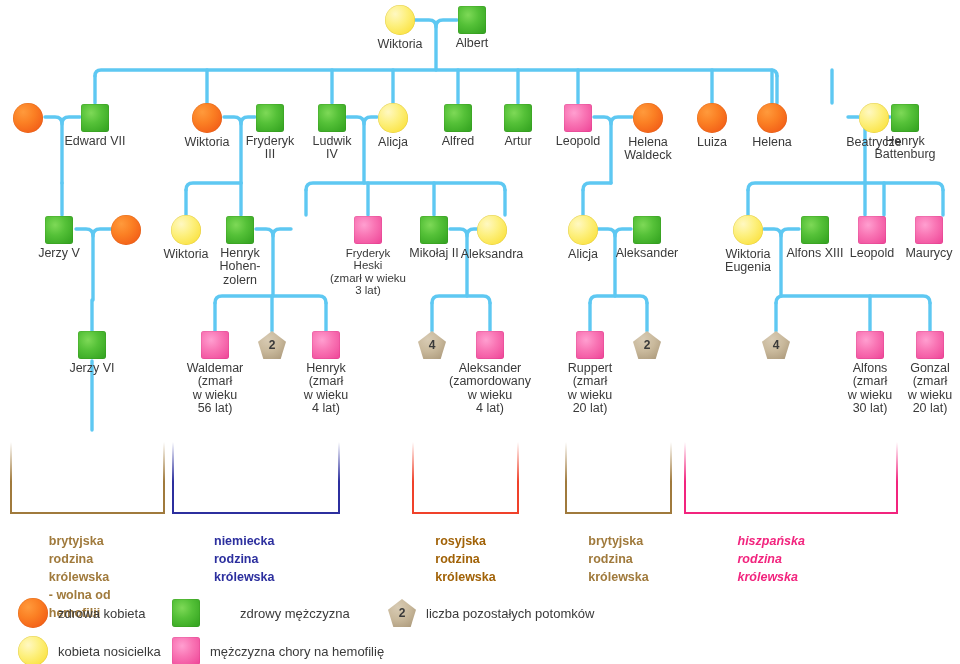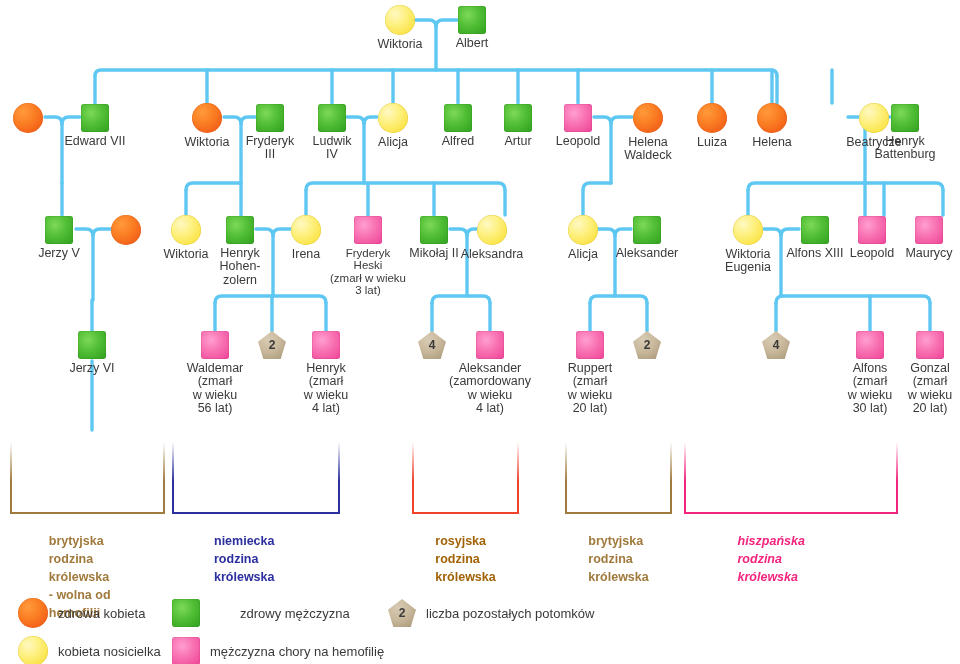--- a/index.html
+++ b/index.html
@@ -235,24 +235,20 @@
   <div class="node" style="left:186px;top:215px;">
     <div class="shape circle female-carrier"></div>
     <div class="lbl">Wiktoria</div>
   </div>
   <div class="node" style="left:240px;top:216px;width:70px;">
     <div class="shape sq male-healthy"></div>
     <div class="lbl">Henryk
 Hohen-
 zolern</div>
   </div>
-  <div class="node" style="left:306px;top:215px;width:60px;">
-    <div class="shape circle female-carrier"></div>
-    <div class="lbl">Irena</div>
-  </div>
   <div class="node" style="left:368px;top:216px;width:116px;">
     <div class="shape sq male-hemo"></div>
     <div class="lbl sm">Fryderyk
 Heski
 (zmarł w wieku
 3 lat)</div>
   </div>
   <div class="node" style="left:434px;top:216px;">
     <div class="shape sq male-healthy"></div>
     <div class="lbl">Mikołaj II</div>

